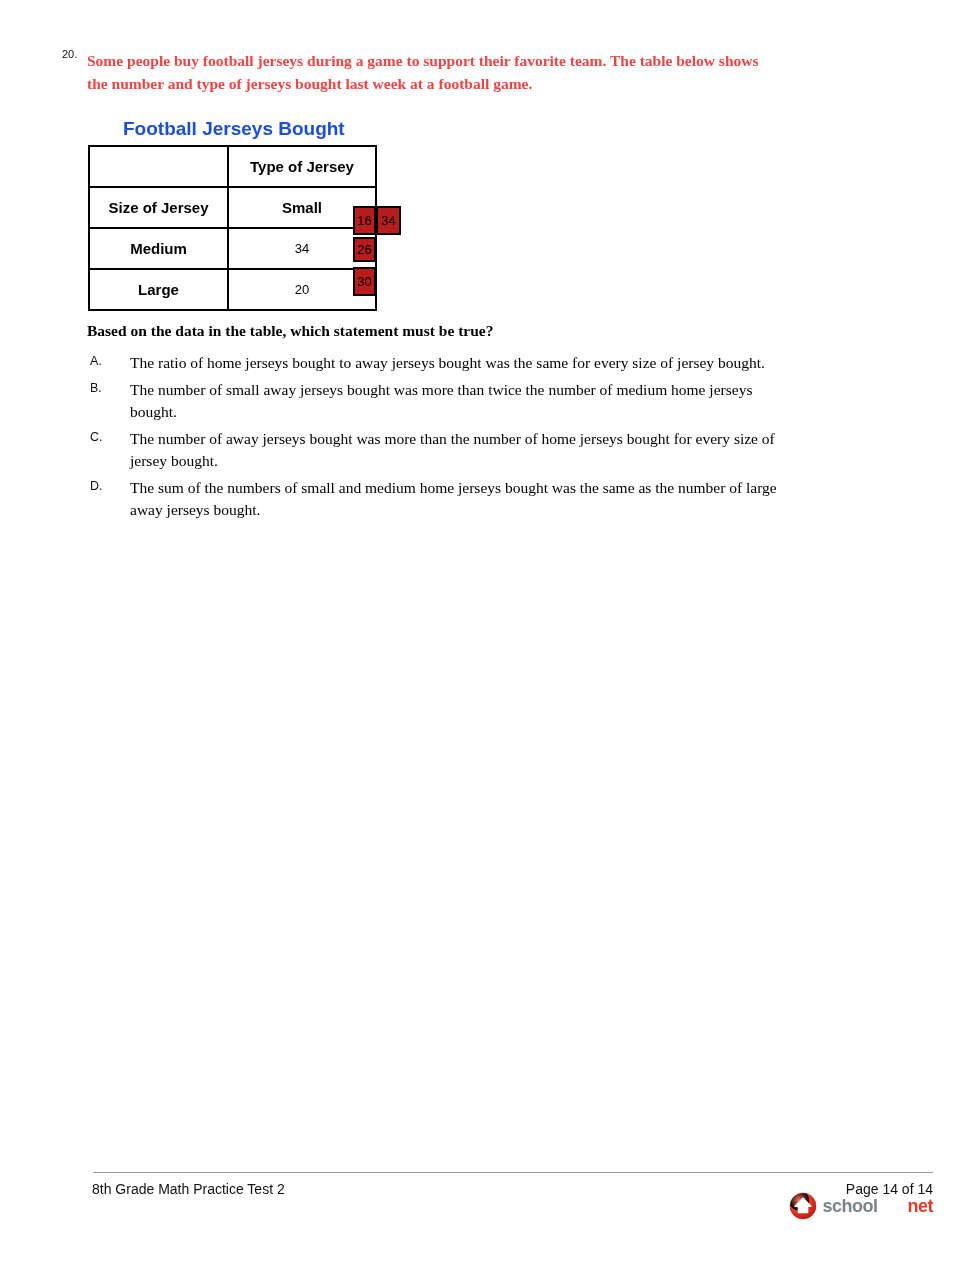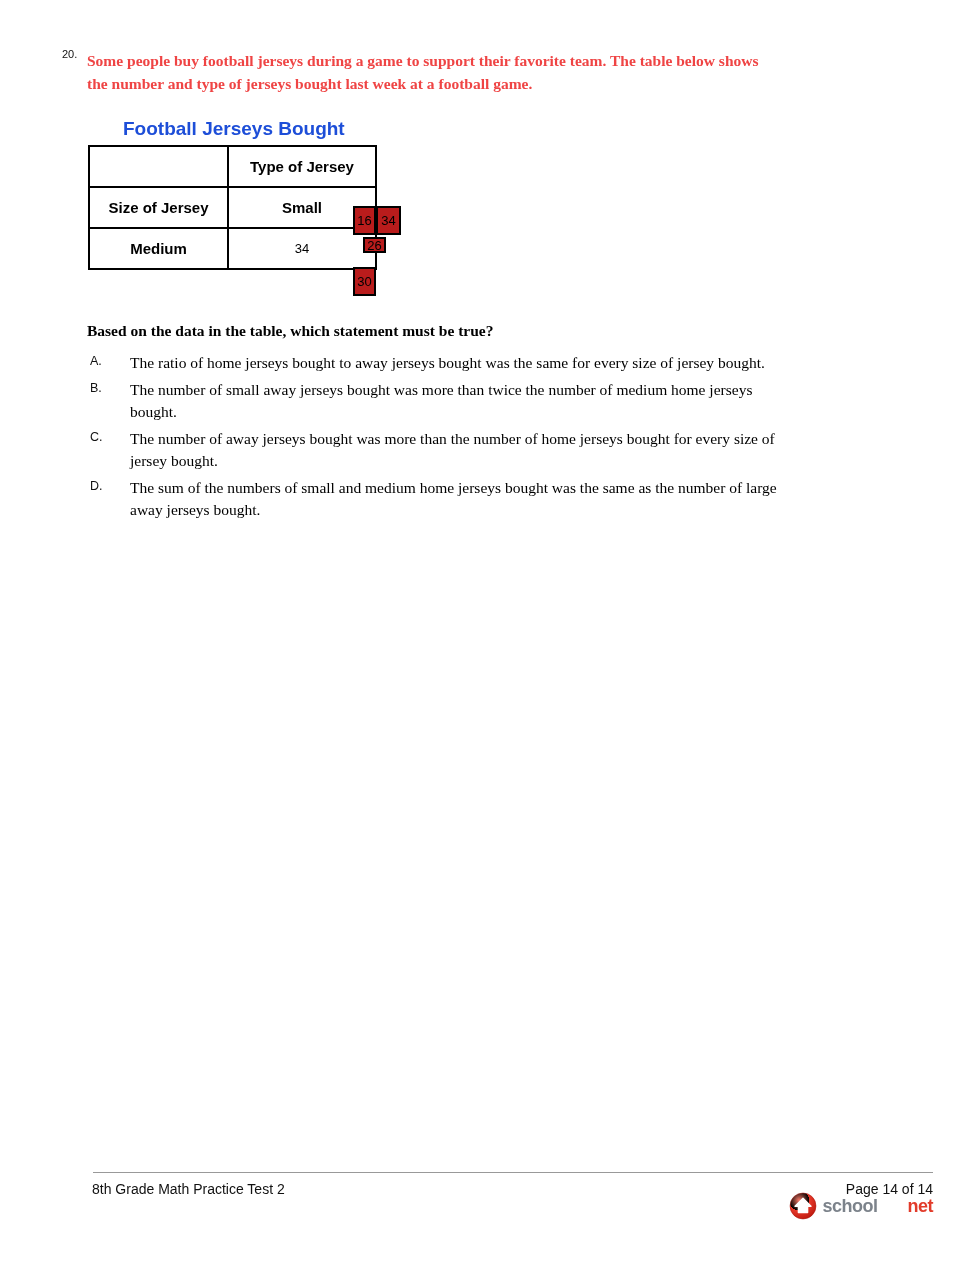--- a/index.html
+++ b/index.html
@@ -72,26 +72,30 @@
         <td class="c2 hdr">Type of Jersey</td>
       </tr>
       <tr>
         <td class="hdr">Size of Jersey</td>
         <td class="hdr">Small</td>
       </tr>
       <tr>
         <td class="hdr">Medium</td>
         <td class="num">34</td>
       </tr>
+      <tr>
+        <td class="hdr">Large</td>
+        <td class="num">20</td>
+      </tr>
     </tbody>
       </table>
 
     <div class="sbox" style="left:265px;top:61px;width:23px;height:29px">16</div>
     <div class="sbox" style="left:288px;top:61px;width:25px;height:29px">34</div>
-    <div class="sbox" style="left:275px;top:92px;width:23px;height:16px">26</div>
+    <div class="sbox" style="left:265px;top:92px;width:23px;height:25px">26</div>
     <div class="sbox" style="left:265px;top:122px;width:23px;height:29px">30</div>
   </div>
 </div>
 
 <div class="abs prompt" style="left:87px;top:322px">Based on the data in the table, which statement must be true?</div>
 
 <div class="abs" style="left:90px;top:352px">
   <div class="option">
     <div class="opt-label">A.</div>
     <div class="opt-text">The ratio of home jerseys bought to away jerseys bought was the same for every size of jersey bought.</div>

